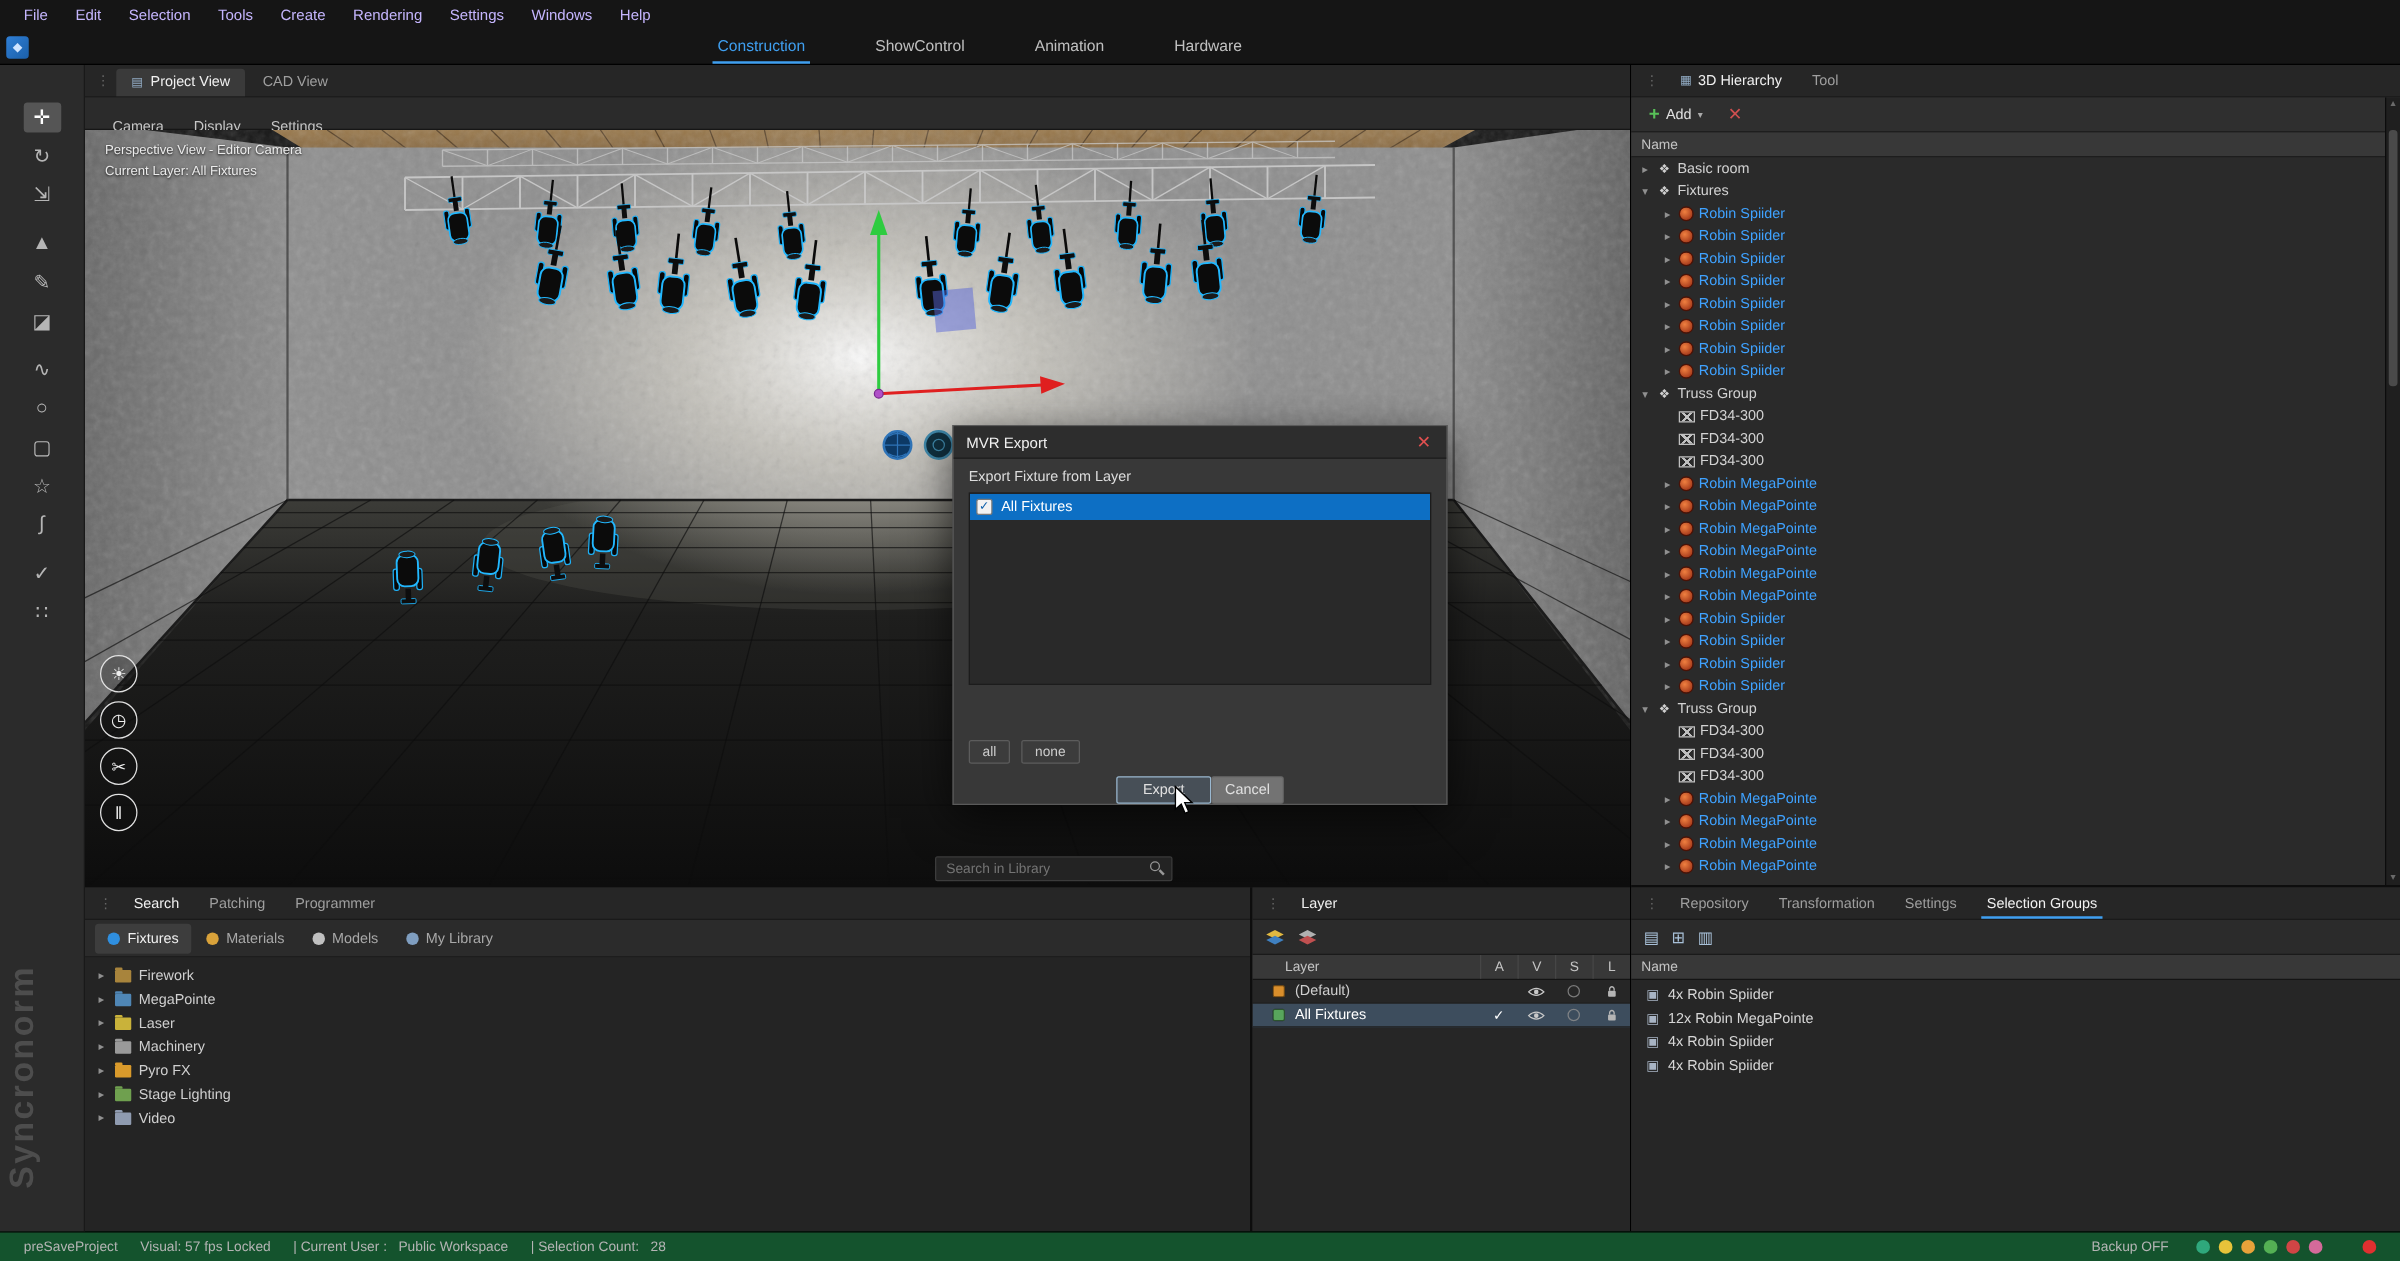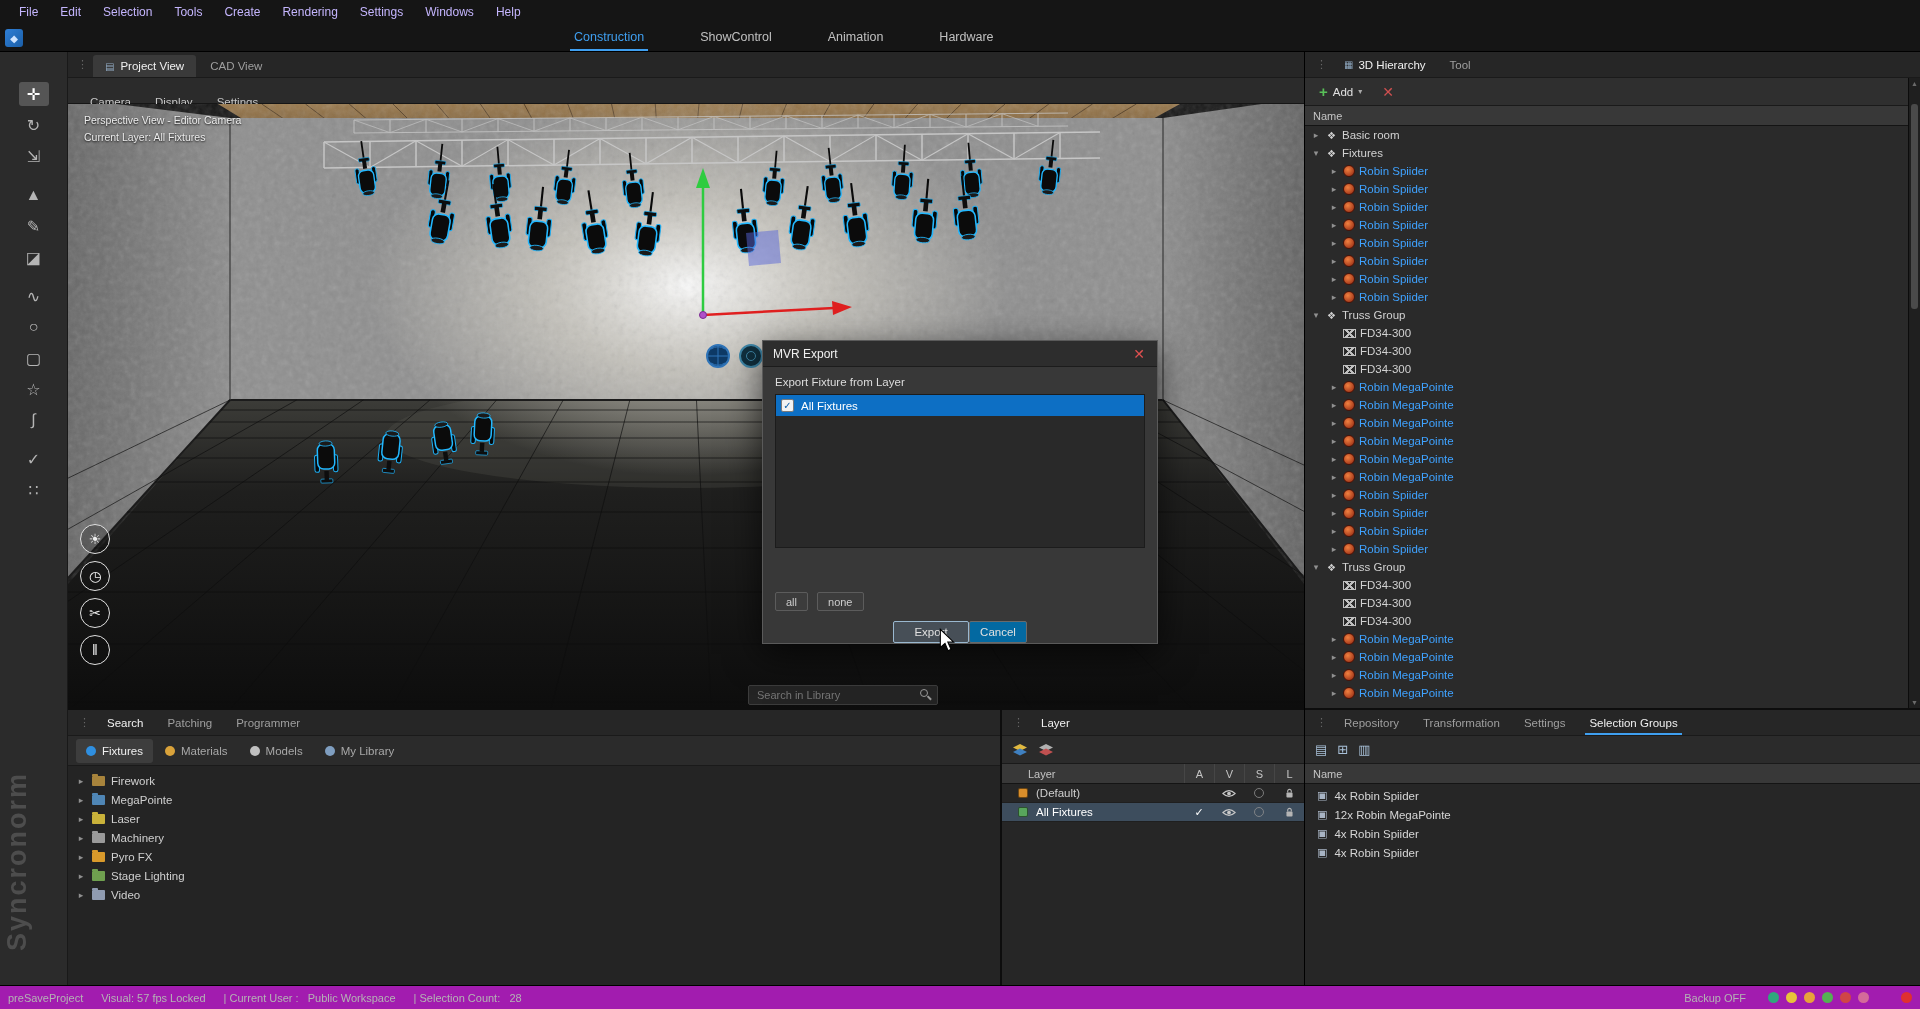--- a/index.html
+++ b/index.html
@@ -102,39 +102,39 @@
 #vscroll .arr{position:absolute;left:0;right:0;text-align:center;font-size:7px;color:#6a6a6a;}
 #vthumb{position:absolute;left:2px;right:2px;top:26px;height:205px;background:#4a4a4a;border-radius:3px;}
 #groups{flex:1;display:flex;flex-direction:column;border-top:2px solid #0d0d0d;min-height:0;}
 .g-toolbar{height:28px;background:#2b2b2b;display:flex;align-items:center;gap:10px;padding:0 10px;border-bottom:1px solid #1a1a1a;flex:0 0 auto;}
 .g-tool-icon{color:#a8c0d8;font-size:13px;}
 .g-rows{flex:1;background:#262626;overflow:hidden;padding-top:2px;}
 .g-row{height:19px;display:flex;align-items:center;gap:7px;padding-left:12px;font-size:11.5px;color:#d6d6d6;}
 .g-icon{color:#a8b4c4;font-size:11px;}
 
 
-#statusbar{height:24px;background:#a21caf;border-top:1px solid #000;display:flex;align-items:center;font-size:11px;color:#b4b4b4;padding:0 8px;gap:18px;flex:0 0 auto;}
+#statusbar{height:24px;background:#14532d;border-top:1px solid #000;display:flex;align-items:center;font-size:11px;color:#b4b4b4;padding:0 19px;gap:18px;flex:0 0 auto;}
 #statusbar span{white-space:pre;}
 .sb-right{margin-left:auto;display:flex;align-items:center;gap:8px;}
 .dot{width:11px;height:11px;border-radius:50%;}
 .dot.alert{margin-left:24px;}
 
 
 #dialog{position:absolute;left:762px;top:340px;width:396px;height:304px;background:#383838;border:1px solid #5a5a5a;box-shadow:0 10px 34px rgba(0,0,0,.65);z-index:50;display:flex;flex-direction:column;font-size:11.5px;}
 .dlg-title{height:26px;background:#2d2d2d;display:flex;align-items:center;padding:0 10px;color:#f0f0f0;font-size:12px;border-bottom:1px solid #1c1c1c;flex:0 0 auto;}
 .dlg-close{margin-left:auto;color:#e05050;font-size:14px;font-weight:bold;padding:0 2px;}
 .dlg-label{padding:9px 12px 6px;color:#ddd;}
 .dlg-list{margin:0 12px;height:168px;background:#292929;border:1px solid #1c1c1c;overflow:hidden;}
 .dlg-item{height:21px;display:flex;align-items:center;gap:7px;padding:0 5px;color:#e8e8e8;}
 .dlg-item.selected{background:#0d6fc4;color:#fff;}
 .checkbox{width:13px;height:13px;background:#f2f2f2;border:1px solid #7a7a7a;border-radius:2px;display:flex;align-items:center;justify-content:center;font-size:10px;color:#0d5faa;font-weight:bold;flex:0 0 auto;}
 .dlg-quick{display:flex;gap:9px;padding:8px 12px 0;}
 .qbtn{height:19px;background:#3c3c3c;border:1px solid #5c5c5c;border-radius:2px;color:#ccc;font-size:11px;display:flex;align-items:center;justify-content:center;padding:0 10px;margin-top:36px;}
 .dlg-footer{display:flex;justify-content:center;gap:0;padding-top:10px;}
-.btn{height:22px;min-width:58px;background:#0369a1;border:1px solid #6a6a6a;border-radius:2px;color:#e0e0e0;font-size:11.5px;display:flex;align-items:center;justify-content:center;padding:0 10px;}
+.btn{height:22px;min-width:58px;background:#737373;border:1px solid #6a6a6a;border-radius:2px;color:#e0e0e0;font-size:11.5px;display:flex;align-items:center;justify-content:center;padding:0 10px;}
 .btn.primary{min-width:76px;border-color:#9ab8d0;background:#474f57;}
 
 #cursor{position:absolute;left:938px;top:628px;z-index:60;pointer-events:none;}
 </style>
 </head>
 <body>
 
 <div id="app">
 
   <div id="menubar">

